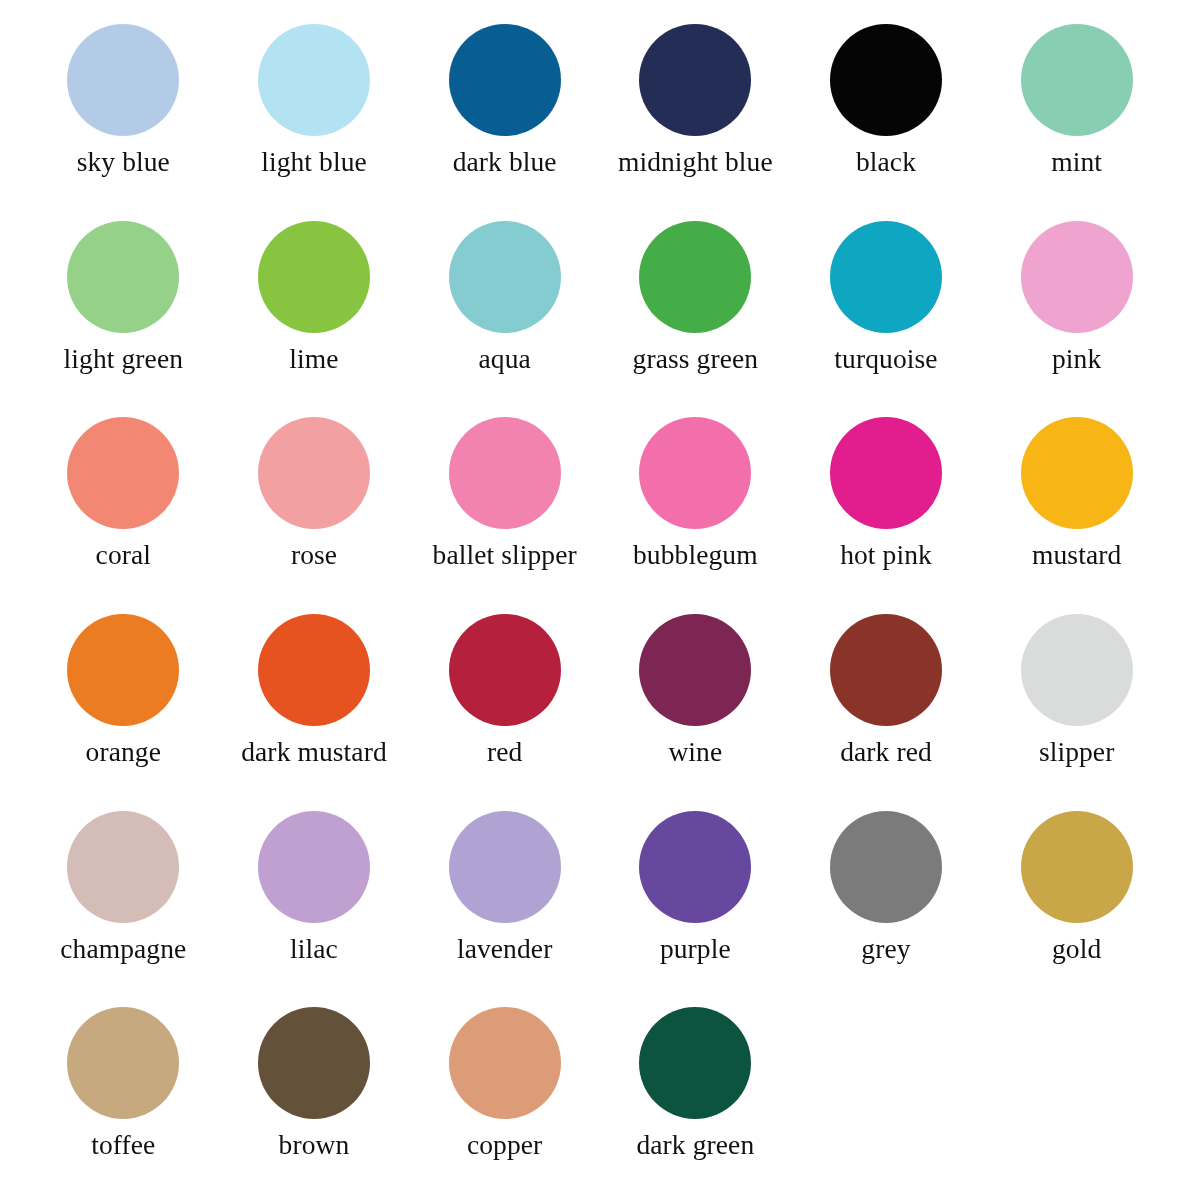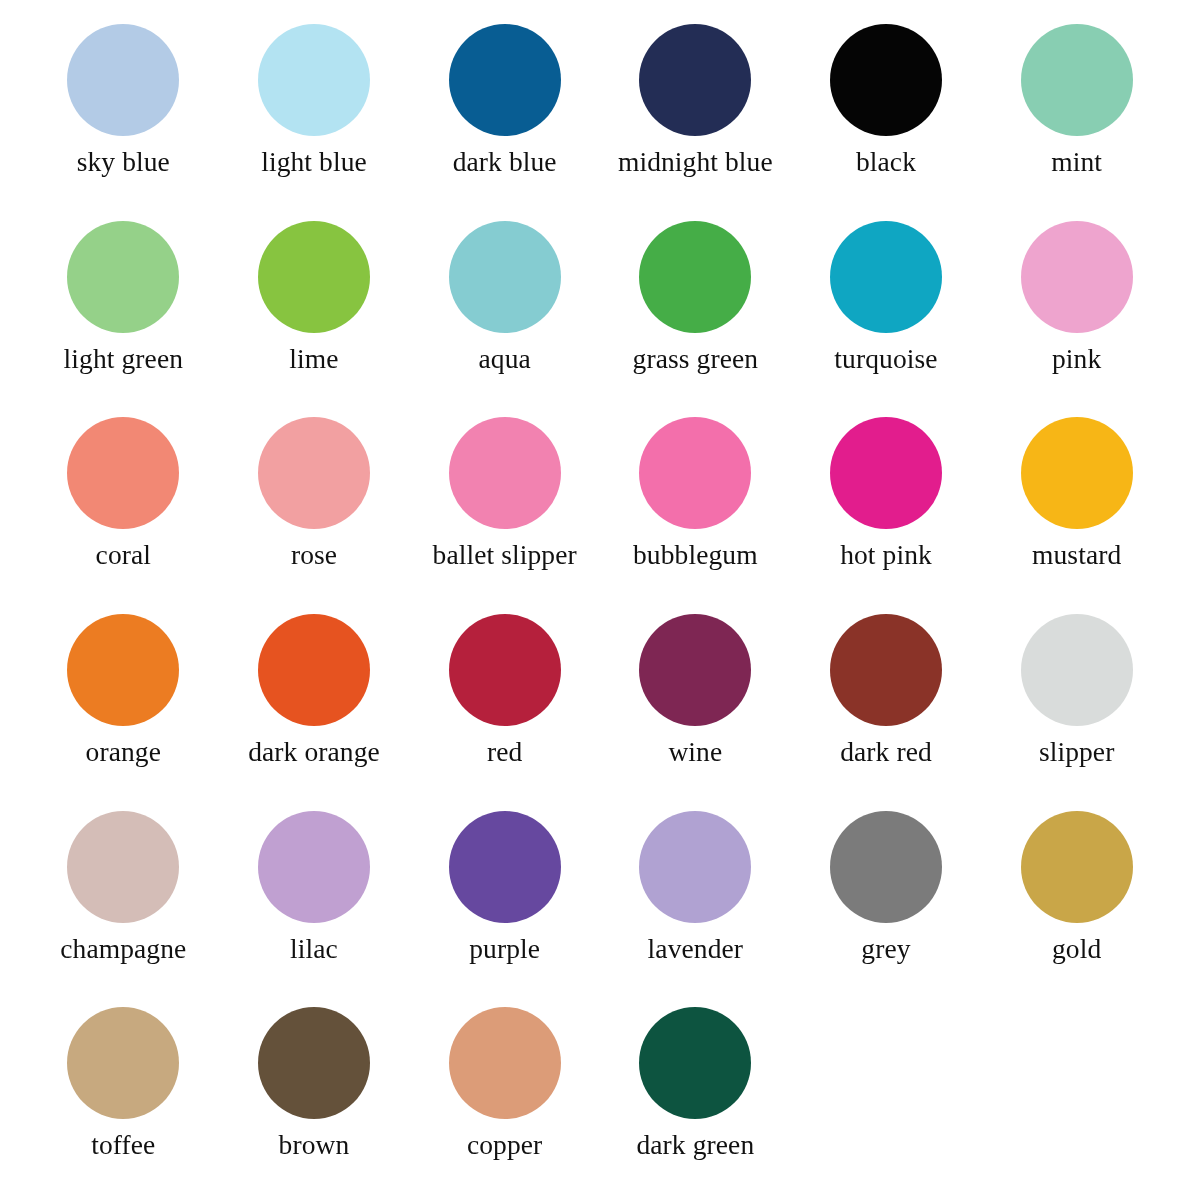--- a/index.html
+++ b/index.html
@@ -123,21 +123,21 @@
     <div class="swatch">
       <div class="swatch-dot" style="background-color: rgb(247, 182, 22);"></div>
       <div class="swatch-label">mustard</div>
     </div>
     <div class="swatch">
       <div class="swatch-dot" style="background-color: rgb(236, 124, 34);"></div>
       <div class="swatch-label">orange</div>
     </div>
     <div class="swatch">
       <div class="swatch-dot" style="background-color: rgb(230, 83, 32);"></div>
-      <div class="swatch-label">dark orange</div>
+      <div class="swatch-label">dark mustard</div>
     </div>
     <div class="swatch">
       <div class="swatch-dot" style="background-color: rgb(181, 32, 60);"></div>
       <div class="swatch-label">red</div>
     </div>
     <div class="swatch">
       <div class="swatch-dot" style="background-color: rgb(126, 38, 83);"></div>
       <div class="swatch-label">wine</div>
     </div>
     <div class="swatch">
@@ -150,26 +150,26 @@
     </div>
     <div class="swatch">
       <div class="swatch-dot" style="background-color: rgb(212, 189, 183);"></div>
       <div class="swatch-label">champagne</div>
     </div>
     <div class="swatch">
       <div class="swatch-dot" style="background-color: rgb(192, 160, 209);"></div>
       <div class="swatch-label">lilac</div>
     </div>
     <div class="swatch">
+      <div class="swatch-dot" style="background-color: rgb(176, 162, 210);"></div>
+      <div class="swatch-label">lavender</div>
+    </div>
+    <div class="swatch">
       <div class="swatch-dot" style="background-color: rgb(102, 72, 159);"></div>
       <div class="swatch-label">purple</div>
-    </div>
-    <div class="swatch">
-      <div class="swatch-dot" style="background-color: rgb(176, 162, 210);"></div>
-      <div class="swatch-label">lavender</div>
     </div>
     <div class="swatch">
       <div class="swatch-dot" style="background-color: rgb(123, 123, 123);"></div>
       <div class="swatch-label">grey</div>
     </div>
     <div class="swatch">
       <div class="swatch-dot" style="background-color: rgb(201, 166, 72);"></div>
       <div class="swatch-label">gold</div>
     </div>
     <div class="swatch">

